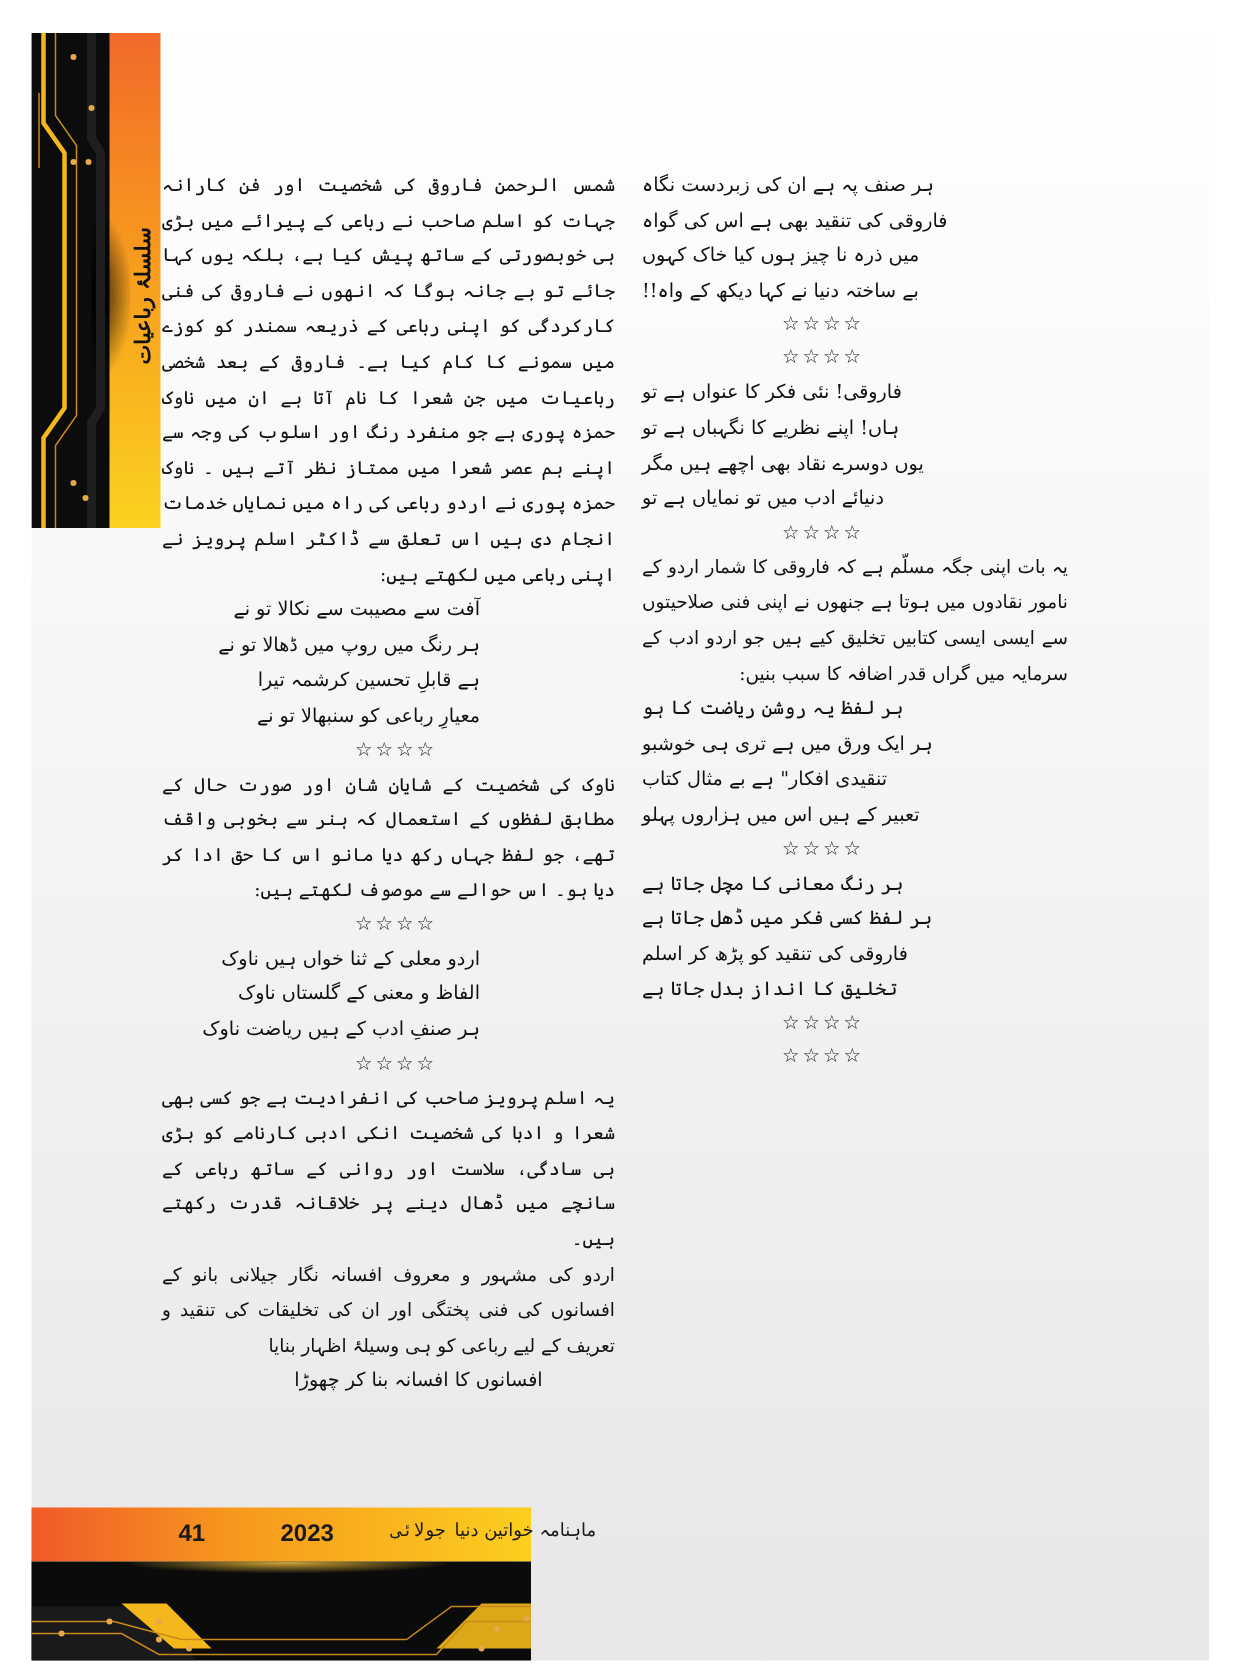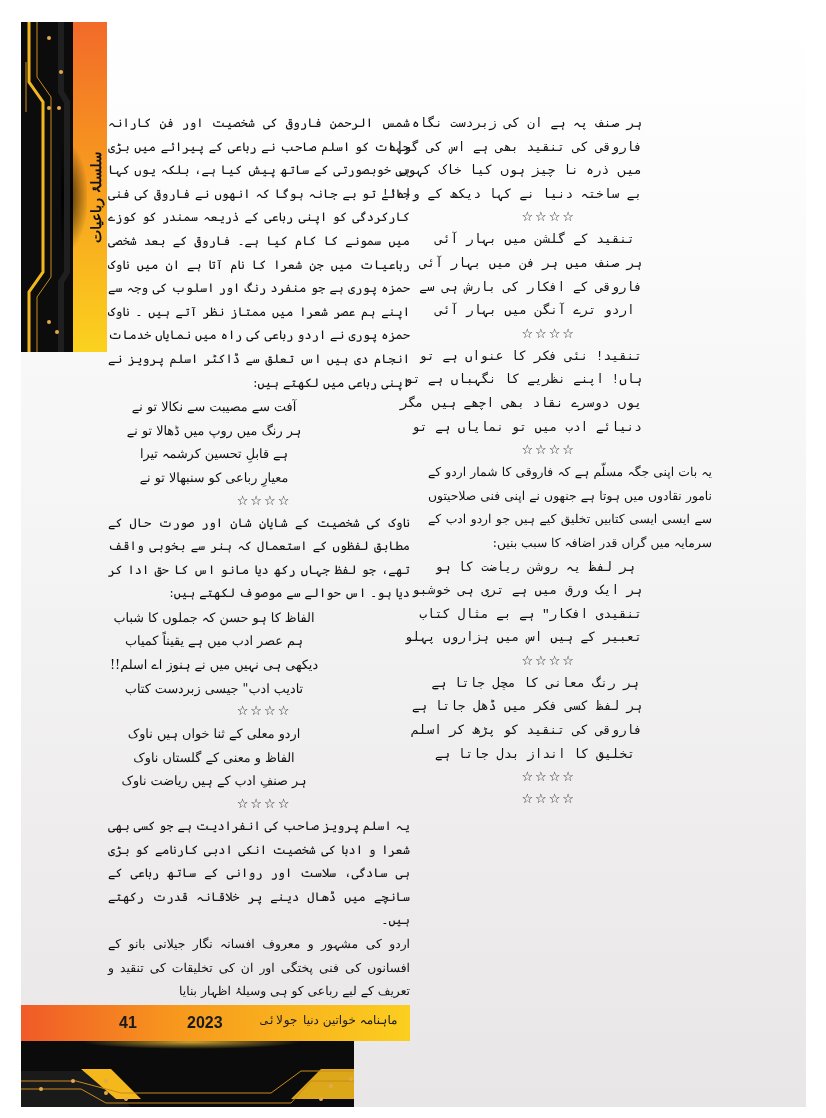--- a/index.html
+++ b/index.html
@@ -36,29 +36,29 @@
   
   .col {
     position: absolute; direction: rtl; text-align: right;
     font-family: "DejaVu Serif", serif; color: #111;
   }
   .col-right { left: 428px; top: 112px; width: 284px; }
   .col-left { left: 108px; top: 112px; width: 302px; }
   .para { font-size: 12.3px; line-height: 23.6px; margin: 0; text-align: justify; text-align-last: right; }
   .verse { margin: 0; padding: 0; list-style: none; }
   .verse li { font-size: 12.8px; line-height: 23.6px; white-space: nowrap; }
-  .col-right .verse li { padding-right: 70px; text-align: center; font-family: Liberation Mono, monospace; }
-  .col-left .verse li { padding-right: 90px; text-align: center; }
+  .col-right .verse li { padding-right: 70px; text-align: left; }
+  .col-left .verse li { padding-right: 90px; text-align: right; }
   .stars { font-size: 13px; line-height: 22px; color: #222; letter-spacing: 2px; direction: ltr; }
   .col-right .stars { text-align: right; padding-right: 136px; }
   .col-left .stars { text-align: center; padding-left: 10px; }
   .final-line { font-size: 12.8px; line-height: 24px; text-align: center; padding-left: 40px; }
   
   .footer-band {
-    position: absolute; left: 21px; top: 1005px; width: 389px; height: 36px;
+    position: absolute; left: 21px; top: 1005px; width: 333px; height: 36px;
     background: linear-gradient(90deg, #f05a28 0%, #f7981d 40%, #fbcf1f 100%);
     display: flex; align-items: center; direction: ltr;
   }
   .footer-num { font-family: "Liberation Sans", sans-serif; font-weight: bold; font-size: 16px; color: #1a1a1a; }
   .footer-page { position: absolute; left: 98px; top: 9px; }
   .footer-year { position: absolute; left: 166px; top: 9px; }
   .footer-month { position: absolute; left: 240px; top: 8px; font-family: Liberation Mono, monospace; font-size: 12px; color: #1a1a1a; direction: rtl; }
   .footer-mag { position: absolute; left: 266px; top: 8px; font-family: "DejaVu Serif", serif; font-size: 12px; color: #1a1a1a; direction: rtl; white-space: nowrap; margin-left: 16px; }
   .footer-dark {
     position: absolute; left: 21px; top: 1041px; width: 333px; height: 66px;
@@ -93,29 +93,23 @@
 </div>
 
 <div class="col col-right">
   <ul class="verse">
     <li>ہر صنف پہ ہے ان کی زبردست نگاہ</li>
     <li>فاروقی کی تنقید بھی ہے اس کی گواہ</li>
     <li>میں ذرہ نا چیز ہوں کیا خاک کہوں</li>
     <li>بے ساختہ دنیا نے کہا دیکھ کے واہ!!</li>
   </ul>
   <div class="stars">☆☆☆☆</div>
-  <ul class="verse">
-    <li>تنقید کے گلشن میں بہار آئی</li>
-    <li>ہر صنف میں ہر فن میں بہار آئی</li>
-    <li>فاروقی کے افکار کی بارش ہی سے</li>
-    <li>اردو ترے آنگن میں بہار آئی</li>
-  </ul>
   <div class="stars">☆☆☆☆</div>
   <ul class="verse">
-    <li>تنقید! نئی فکر کا عنواں ہے تو</li>
+    <li>فاروقی! نئی فکر کا عنواں ہے تو</li>
     <li>ہاں! اپنے نظریے کا نگہباں ہے تو</li>
     <li>یوں دوسرے نقاد بھی اچھے ہیں مگر</li>
     <li>دنیائے ادب میں تو نمایاں ہے تو</li>
   </ul>
   <div class="stars">☆☆☆☆</div>
   <p class="para">یہ بات اپنی جگہ مسلّم ہے کہ فاروقی کا شمار اردو کے نامور نقادوں میں ہوتا ہے جنھوں نے اپنی فنی صلاحیتوں سے ایسی ایسی کتابیں تخلیق کیے ہیں جو اردو ادب کے سرمایہ میں گراں قدر اضافہ کا سبب بنیں:</p>
   <ul class="verse">
     <li>ہر لفظ یہ روشن ریاضت کا ہو</li>
     <li>ہر ایک ورق میں ہے تری ہی خوشبو</li>
     <li>تنقیدی افکار" ہے بے مثال کتاب</li>
@@ -135,26 +129,20 @@
 <div class="col col-left">
   <p class="para">شمس الرحمن فاروقی کی شخصیت اور فن کارانہ جہات کو اسلم صاحب نے رباعی کے پیرائے میں بڑی ہی خوبصورتی کے ساتھ پیش کیا ہے، بلکہ یوں کہا جائے تو بے جانہ ہوگا کہ انھوں نے فاروقی کی فنی کارکردگی کو اپنی رباعی کے ذریعہ سمندر کو کوزے میں سمونے کا کام کیا ہے۔ فاروقی کے بعد شخصی رباعیات میں جن شعرا کا نام آتا ہے ان میں ناوک حمزہ پوری ہے جو منفرد رنگ اور اسلوب کی وجہ سے اپنے ہم عصر شعرا میں ممتاز نظر آتے ہیں ۔ ناوک حمزہ پوری نے اردو رباعی کی راہ میں نمایاں خدمات انجام دی ہیں اس تعلق سے ڈاکٹر اسلم پرویز نے اپنی رباعی میں لکھتے ہیں:</p>
   <ul class="verse">
     <li>آفت سے مصیبت سے نکالا تو نے</li>
     <li>ہر رنگ میں روپ میں ڈھالا تو نے</li>
     <li>ہے قابلِ تحسین کرشمہ تیرا</li>
     <li>معیارِ رباعی کو سنبھالا تو نے</li>
   </ul>
   <div class="stars">☆☆☆☆</div>
   <p class="para">ناوک کی شخصیت کے شایانِ شان اور صورت حال کے مطابق لفظوں کے استعمال کہ ہنر سے بخوبی واقف تھے، جو لفظ جہاں رکھ دیا مانو اس کا حق ادا کر دیا ہو۔ اس حوالے سے موصوف لکھتے ہیں:</p>
-  <ul class="verse">
-    <li>الفاظ کا ہو حسن کہ جملوں کا شباب</li>
-    <li>ہم عصر ادب میں ہے یقیناً کمیاب</li>
-    <li>دیکھی ہی نہیں میں نے ہنوز اے اسلم!!</li>
-    <li>تادیب ادب" جیسی زبردست کتاب</li>
-  </ul>
   <div class="stars">☆☆☆☆</div>
   <ul class="verse">
     <li>اردو معلی کے ثنا خواں ہیں ناوک</li>
     <li>الفاظ و معنی کے گلستاں ناوک</li>
     <li>ہر صنفِ ادب کے ہیں ریاضت ناوک</li>
   </ul>
   <div class="stars">☆☆☆☆</div>
   <p class="para">یہ اسلم پرویز صاحب کی انفرادیت ہے جو کسی بھی شعرا و ادبا کی شخصیت انکی ادبی کارنامے کو بڑی ہی سادگی، سلاست اور روانی کے ساتھ رباعی کے سانچے میں ڈھال دینے پر خلاقانہ قدرت رکھتے ہیں۔</p>
   <p class="para">اردو کی مشہور و معروف افسانہ نگار جیلانی بانو کے افسانوں کی فنی پختگی اور ان کی تخلیقات کی تنقید و تعریف کے لیے رباعی کو ہی وسیلۂ اظہار بنایا</p>
   <div class="final-line">افسانوں کا افسانہ بنا کر چھوڑا</div>

